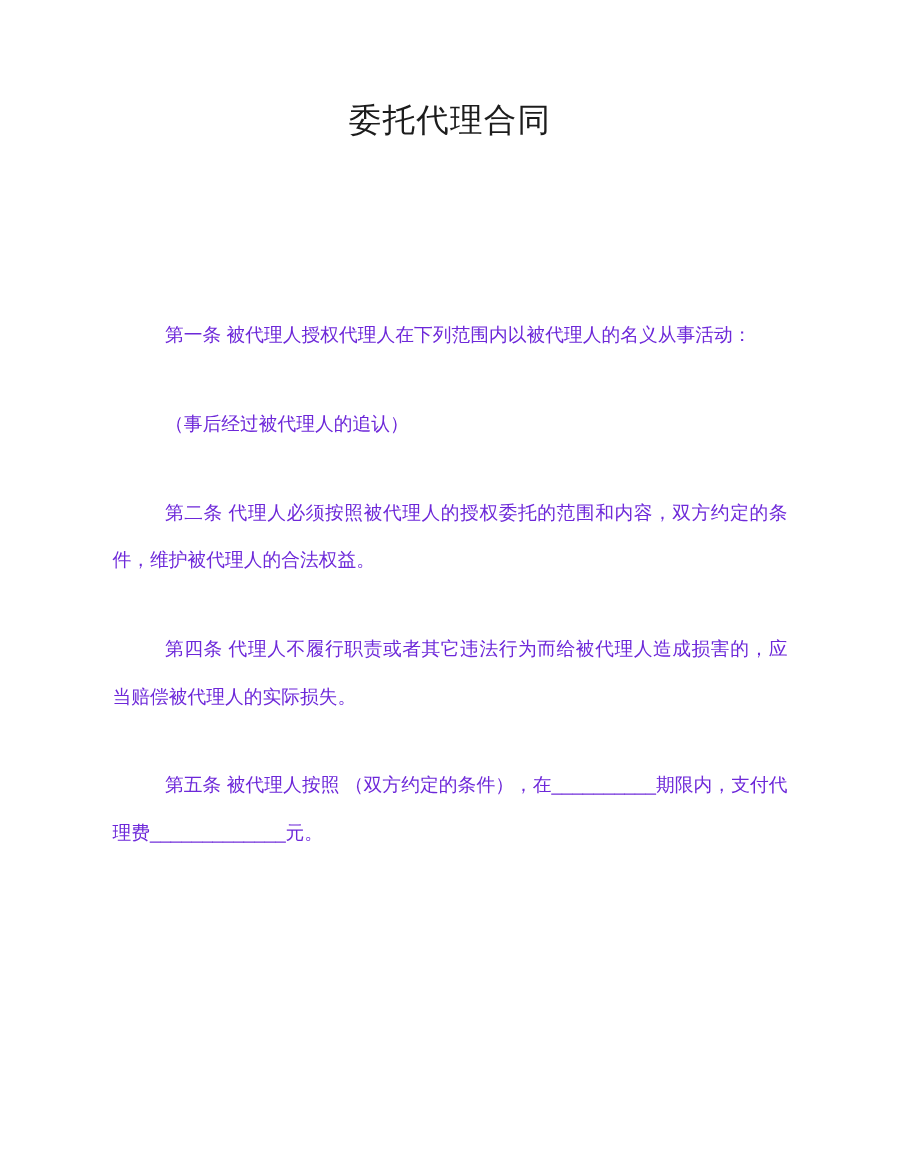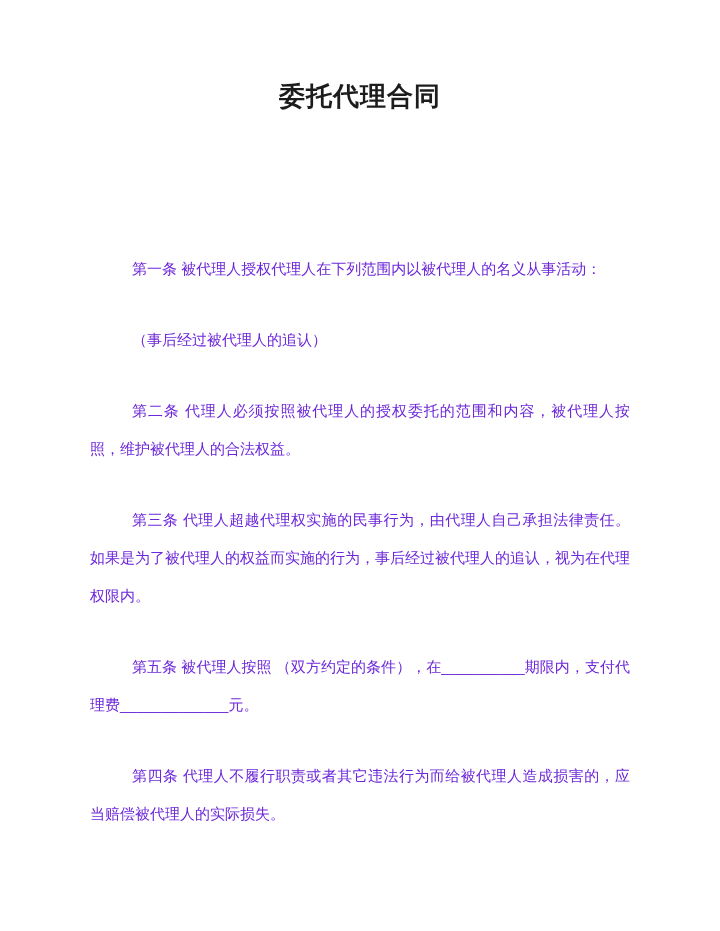--- a/index.html
+++ b/index.html
@@ -16,21 +16,21 @@
     width: 720px;
     height: 931px;
     padding: 77px 90px 0 90px;
     background: #ffffff;
     overflow: hidden;
   }
   .doc-title {
     margin: 0 0 133px 0;
     font-family: "Liberation Serif", "DejaVu Serif", serif;
     font-size: 26px;
-    font-weight: 700;
+    font-weight: 400;
     line-height: 40px;
     text-align: center;
     color: #1c1c1c;
     letter-spacing: 1px;
   }
   .clause {
     margin: 0 0 33px 0;
     font-family: "Liberation Sans", "DejaVu Sans", sans-serif;
     font-size: 15px;
     line-height: 38px;
@@ -43,20 +43,19 @@
 </head>
 <body>
 
 <div class="page">
   <h1 class="doc-title">委托代理合同</h1>
 
   <p class="clause">第一条 被代理人授权代理人在下列范围内以被代理人的名义从事活动：</p>
 
   <p class="clause">（事后经过被代理人的追认）</p>
 
-  <p class="clause">第二条 代理人必须按照被代理人的授权委托的范围和内容，被代理人按照，维护被代理人的合法权益。</p>
+  <p class="clause">第二条 代理人必须按照被代理人的授权委托的范围和内容，双方约定的条件，维护被代理人的合法权益。</p>
 
-  <p class="clause">第三条 代理人超越代理权实施的民事行为，由代理人自己承担法律责任。如果是为了被代理人的权益而实施的行为，事后经过被代理人的追认，视为在代理权限内。</p>
+
+  <p class="clause">第四条 代理人不履行职责或者其它违法行为而给被代理人造成损害的，应当赔偿被代理人的实际损失。</p>
 
   <p class="clause">第五条 被代理人按照 （双方约定的条件），在__________期限内，支付代理费_____________元。</p>
-
-  <p class="clause">第四条 代理人不履行职责或者其它违法行为而给被代理人造成损害的，应当赔偿被代理人的实际损失。</p>
 </div>
 
 </body></html>

